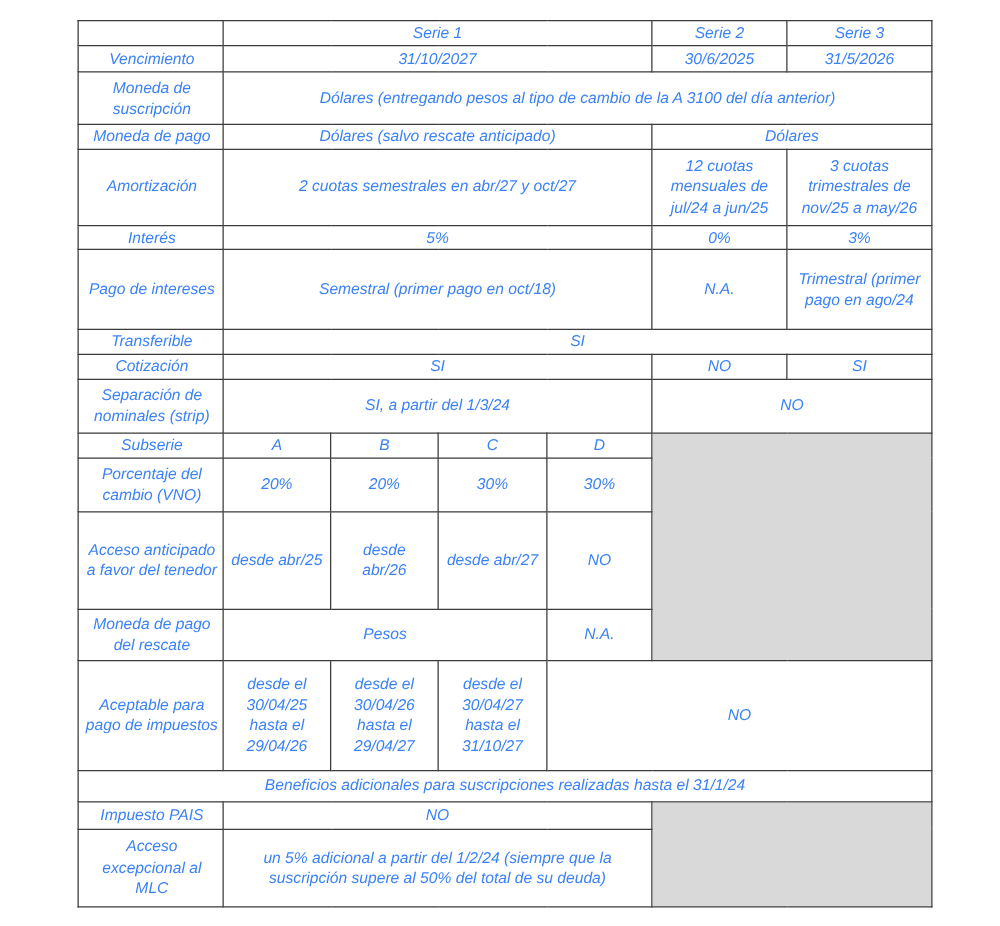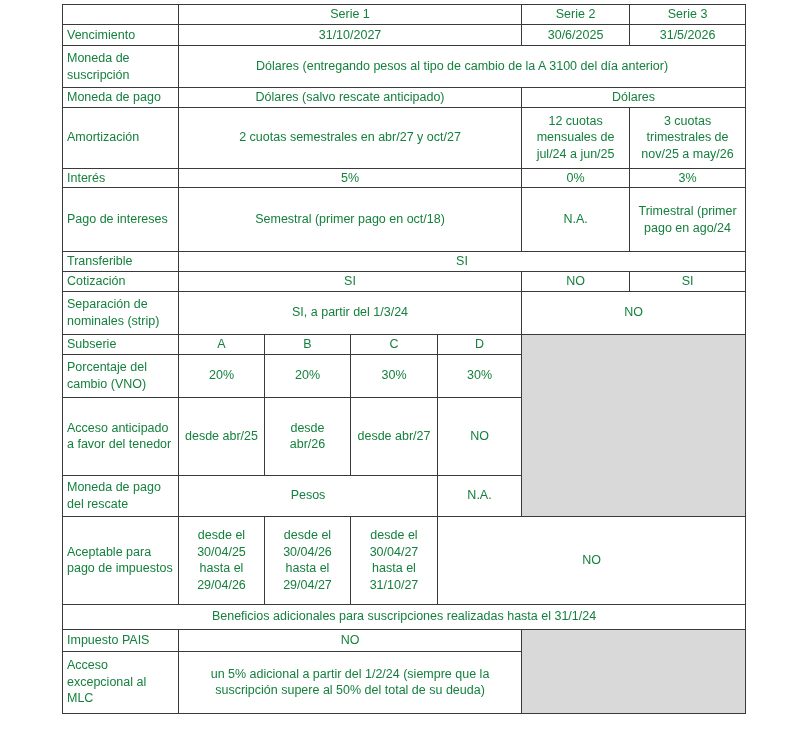--- a/index.html
+++ b/index.html
@@ -3,34 +3,34 @@
 <meta charset="utf-8">
 <style>
   html, body { margin: 0; padding: 0; }
   body {
     width: 800px; height: 741px;
     background: #ffffff;
     font-family: "Liberation Sans", sans-serif;
     position: relative;
   }
   table.series-table {
-    position: absolute; left: 62px; top: 4px;
+    position: absolute; left: 62px; top: 16px;
     border-collapse: collapse; table-layout: fixed;
     width: 683px;
-    color: #15803d;
-    font-size: 12.5px; line-height: 1.32;
+    color: #3b82f6;
+    font-size: 12.5px; line-height: 1.32; font-style: italic;
   }
   table.series-table td {
     border: 1.5px solid #3a3a3a;
     text-align: center; vertical-align: middle;
     padding: 1px 3px;
     overflow: hidden;
     word-wrap: break-word;
   }
-  table.series-table td.lbl { text-align: left; padding: 1px 2px 1px 4px; }
+  table.series-table td.lbl { text-align: center; padding: 1px 2px 1px 4px; }
   table.series-table td.gray { background: #d9d9d9; }
 </style>
 </head>
 <body>
 
 <table class="series-table">
   <colgroup>
     <col style="width:116px">
       <col style="width:86px">
       <col style="width:86px">

